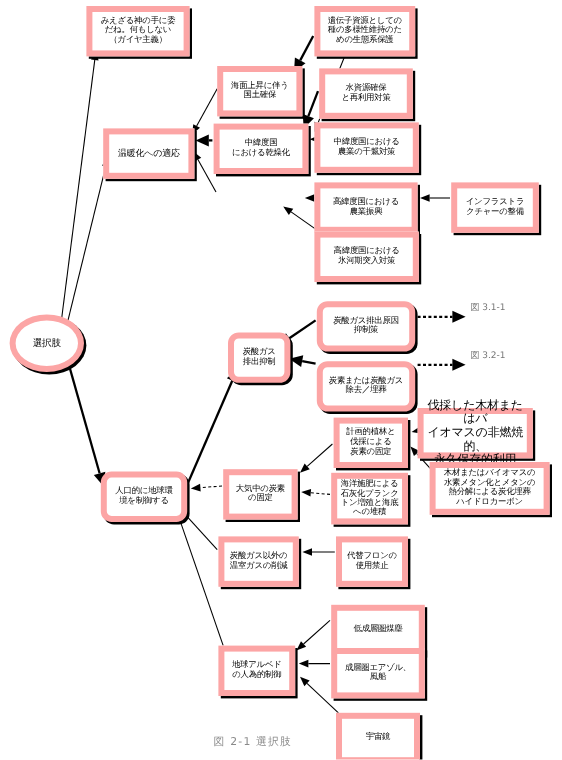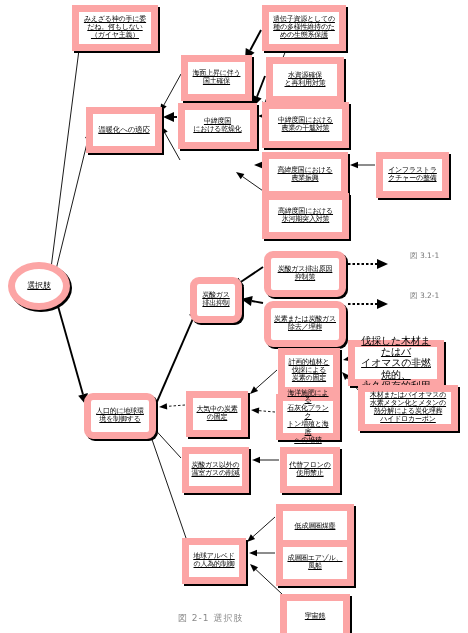--- a/index.html
+++ b/index.html
@@ -24,54 +24,52 @@
     position: absolute;
     left: 0; top: 0;
     width: 468px;
     height: 633px;
     pointer-events: none;
   }
   .node {
     position: absolute;
     box-sizing: border-box;
     background: #ffffff;
-    border: 7px solid #fca5a5;
+    border: 5px solid #fca5a5;
     color: #000000;
     display: flex;
     align-items: center;
     justify-content: center;
     text-align: center;
     line-height: 1.12;
     letter-spacing: -0.2px;
     white-space: pre-line;
     padding: 16px 2px;
     box-shadow: 2px 2px 0 0 #000000;
     z-index: 3;
-    text-decoration: underline;
   }
   .node.rounded {
     border-radius: 9px;
     box-shadow: 2px 2px 0 0 #000000;
   }
   .node.ellipse {
     border-radius: 50%;
     box-shadow: 2px 2px 0 0 #000000;
   }
   .ref-label {
     position: absolute;
     color: #777777;
     background: transparent;
     border: none;
     box-shadow: none;
     display: flex;
     align-items: center;
     justify-content: flex-start;
     z-index: 3;
     white-space: nowrap;
-    margin-left: 18px;
   }
   .caption {
     position: absolute;
     color: #8a8a8a;
     letter-spacing: 1px;
     z-index: 3;
     white-space: nowrap;
   }
 </style>
 </head>

